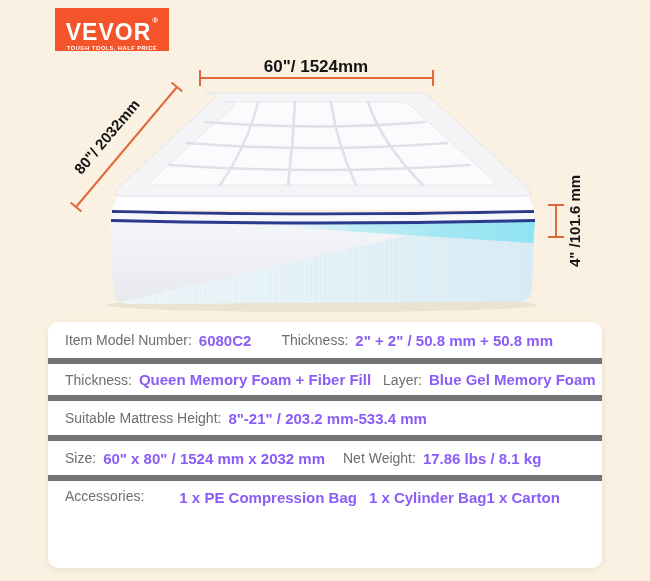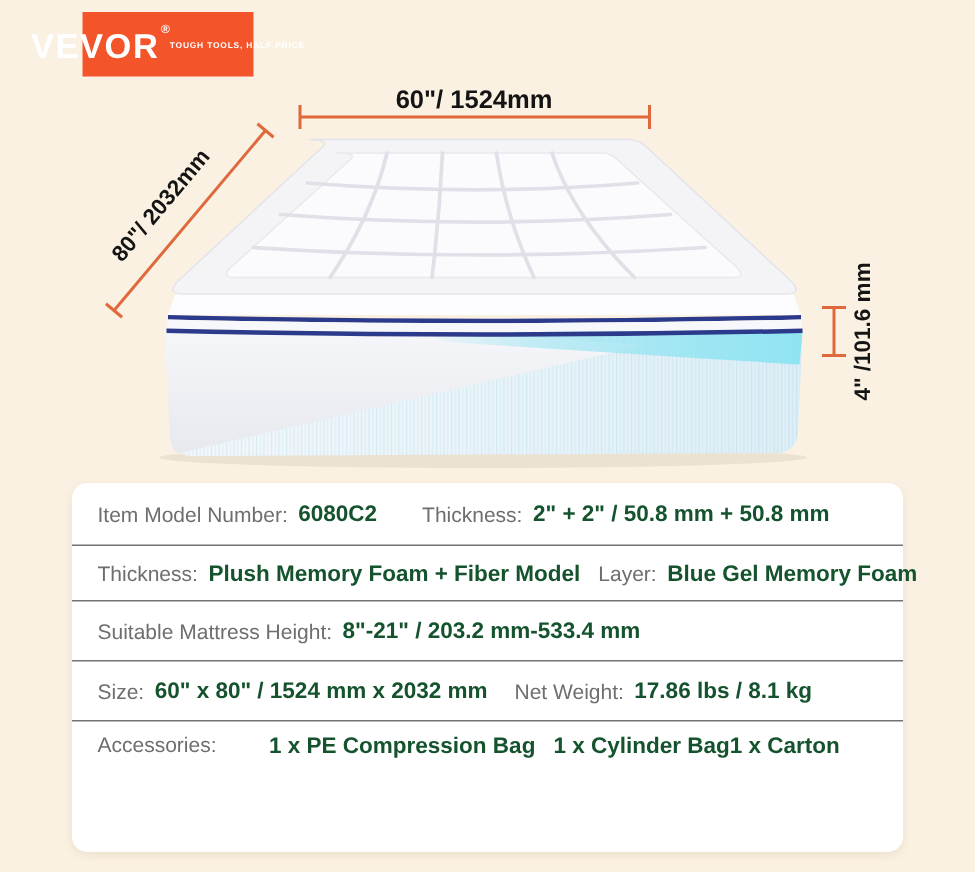--- a/index.html
+++ b/index.html
@@ -5,45 +5,45 @@
   html,body{margin:0;padding:0;}
   body{
     width:650px;height:581px;position:relative;overflow:hidden;
     background:#FAF1E2;
     font-family:"Liberation Sans", sans-serif;
   }
   
   .logo{
     position:absolute;left:55px;top:8px;width:114px;height:43px;
     background:#F4542A;color:#fff;text-align:center;
-    display:flex;justify-content:center;align-items:center;
+    display:flex;flex-direction:column;justify-content:flex-end;align-items:center;
   }
   .logo-word{font-weight:bold;font-size:23px;letter-spacing:1px;line-height:22px;position:relative;}
   .logo-word sup{font-size:8px;font-weight:bold;position:relative;top:-8px;left:1px;}
   .logo-tagline{font-size:5.6px;letter-spacing:0.55px;font-weight:bold;margin-top:2px;white-space:nowrap;}
   
   .diagram{position:absolute;left:0;top:0;}
   .dimtext{font-family:"Liberation Sans",sans-serif;font-weight:bold;fill:#141414;}
   
   .card{
     position:absolute;left:48px;top:322px;width:554px;height:246px;
     background:#FFFFFF;border-radius:10px;
     box-shadow:0 2px 6px rgba(175,150,110,0.18);
     box-sizing:border-box;
   }
   .row{
     display:flex;align-items:center;
     padding:0 17px;box-sizing:border-box;
-    border-bottom:1px solid #737373;
+    border-bottom:6px solid #737373;
     white-space:nowrap;
   }
   .r1{height:42px}.r2{height:37px}.r3{height:40px}.r4{height:40px}.r5{height:38px}
   .r6{height:49px;border-bottom:none;align-items:flex-start;padding-top:7px;}
   .lbl{font-size:14px;color:#6E6E6E;margin-right:7px;}
-  .val{font-size:15px;color:#14532d;font-weight:bold;}
+  .val{font-size:15px;color:#8b5cf6;font-weight:bold;}
   .gap-lg{margin-left:30px;}
   .gap-sm{margin-left:12px;}
   .gap-md{margin-left:18px;}
   .acc-values{margin-left:28px;display:flex;flex-direction:row;}
   .acc-line{display:flex;gap:12px;line-height:19px;}
 </style>
 </head>
 <body>
 
 <div class="logo">
@@ -124,21 +124,21 @@
 
   <div class="row r1">
     <span class="lbl">Item Model Number:</span>
     <span class="val">6080C2</span>
     <span class="lbl gap-lg">Thickness:</span>
     <span class="val">2" + 2" / 50.8 mm + 50.8 mm</span>
   </div>
 
   <div class="row r2">
     <span class="lbl">Thickness:</span>
-    <span class="val">Plush Memory Foam + Fiber Model</span>
+    <span class="val">Queen Memory Foam + Fiber Fill</span>
     <span class="lbl gap-sm">Layer:</span>
     <span class="val">Blue Gel Memory Foam</span>
   </div>
 
   <div class="row r3">
     <span class="lbl">Suitable Mattress Height:</span>
     <span class="val">8"-21" / 203.2 mm-533.4 mm</span>
   </div>
 
   <div class="row r4">

